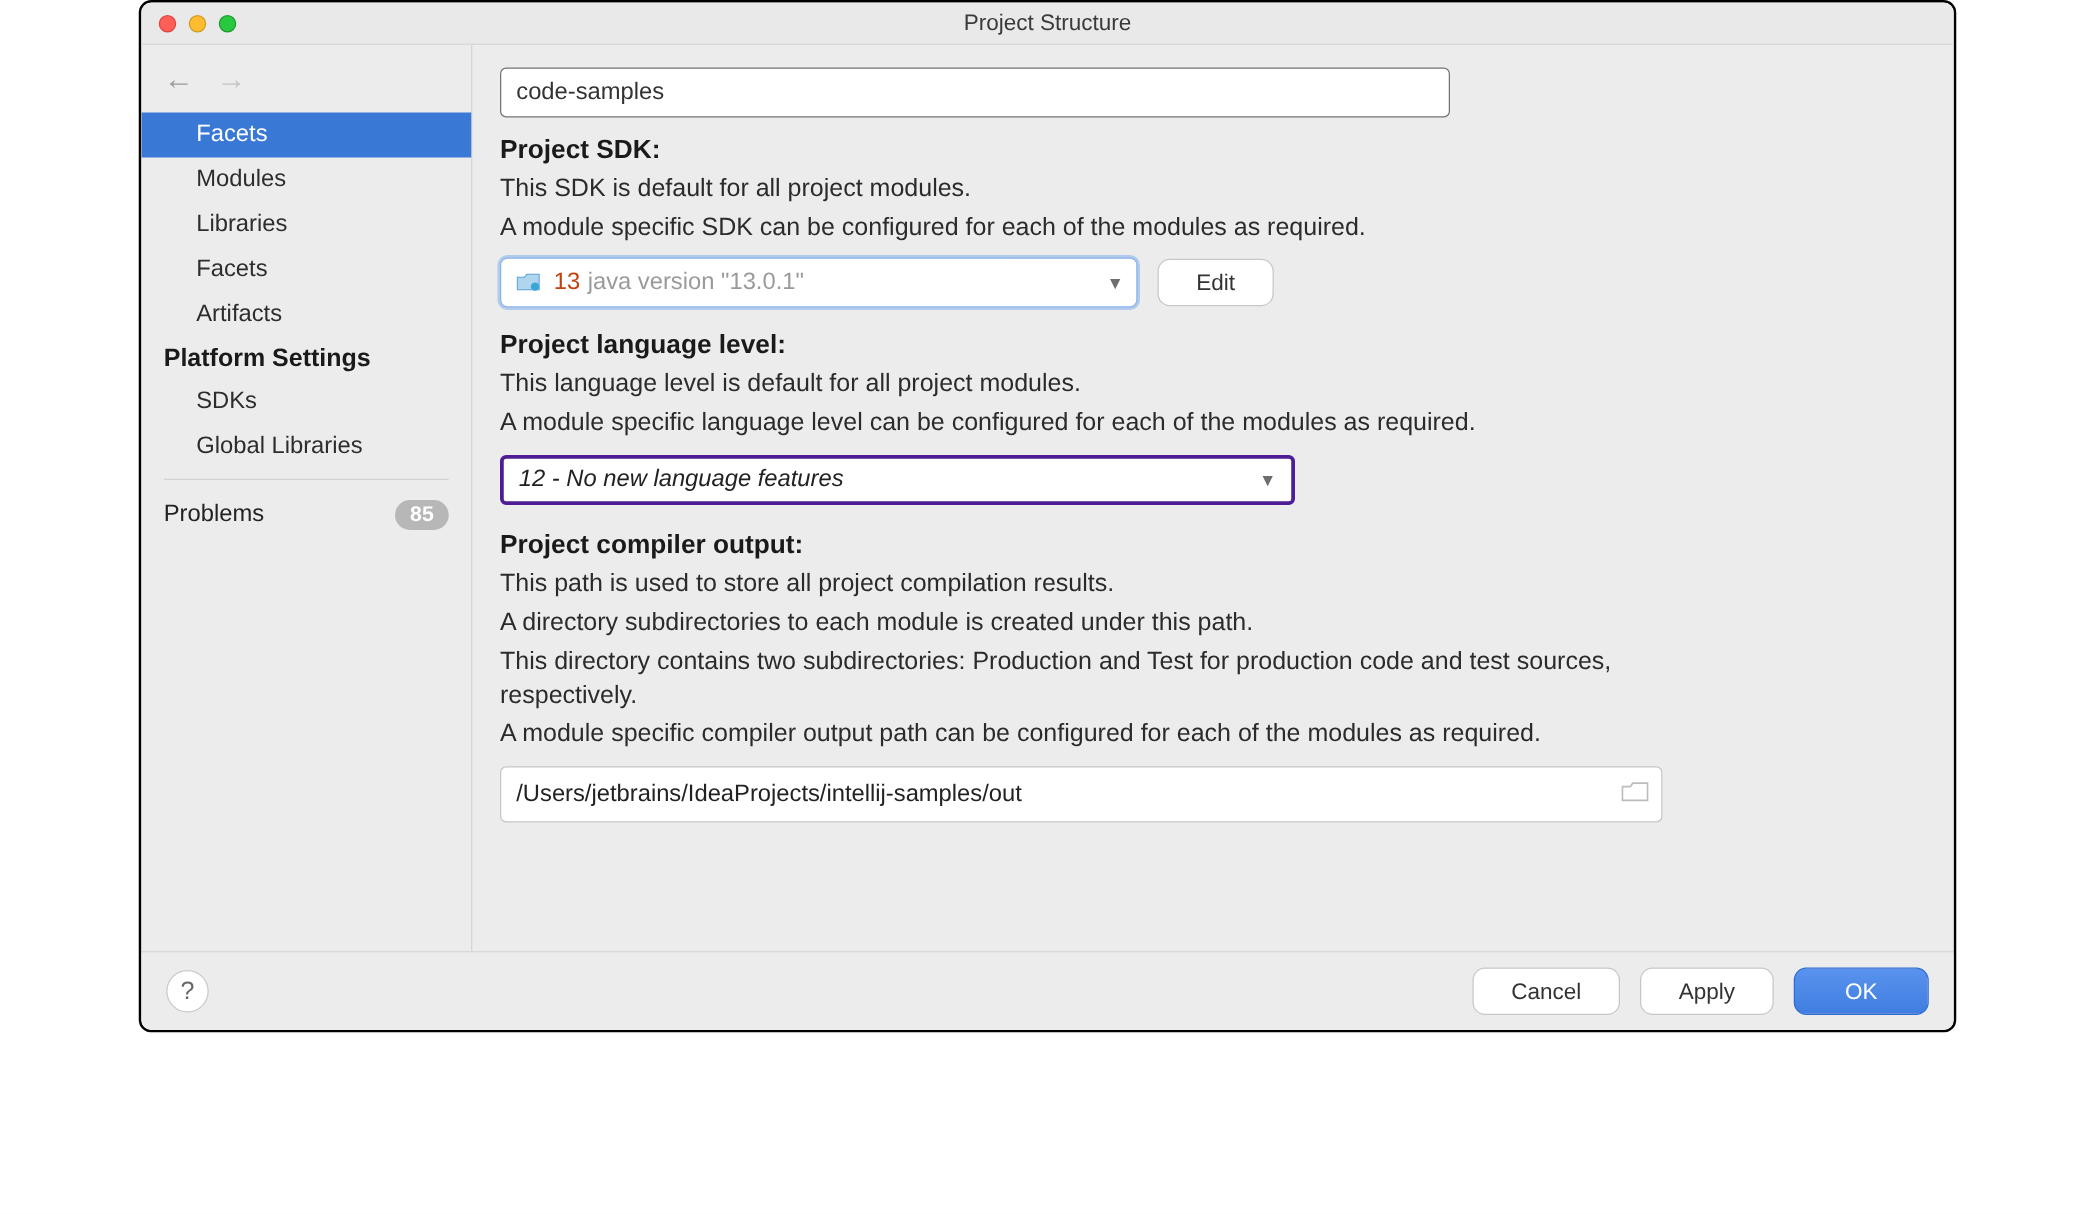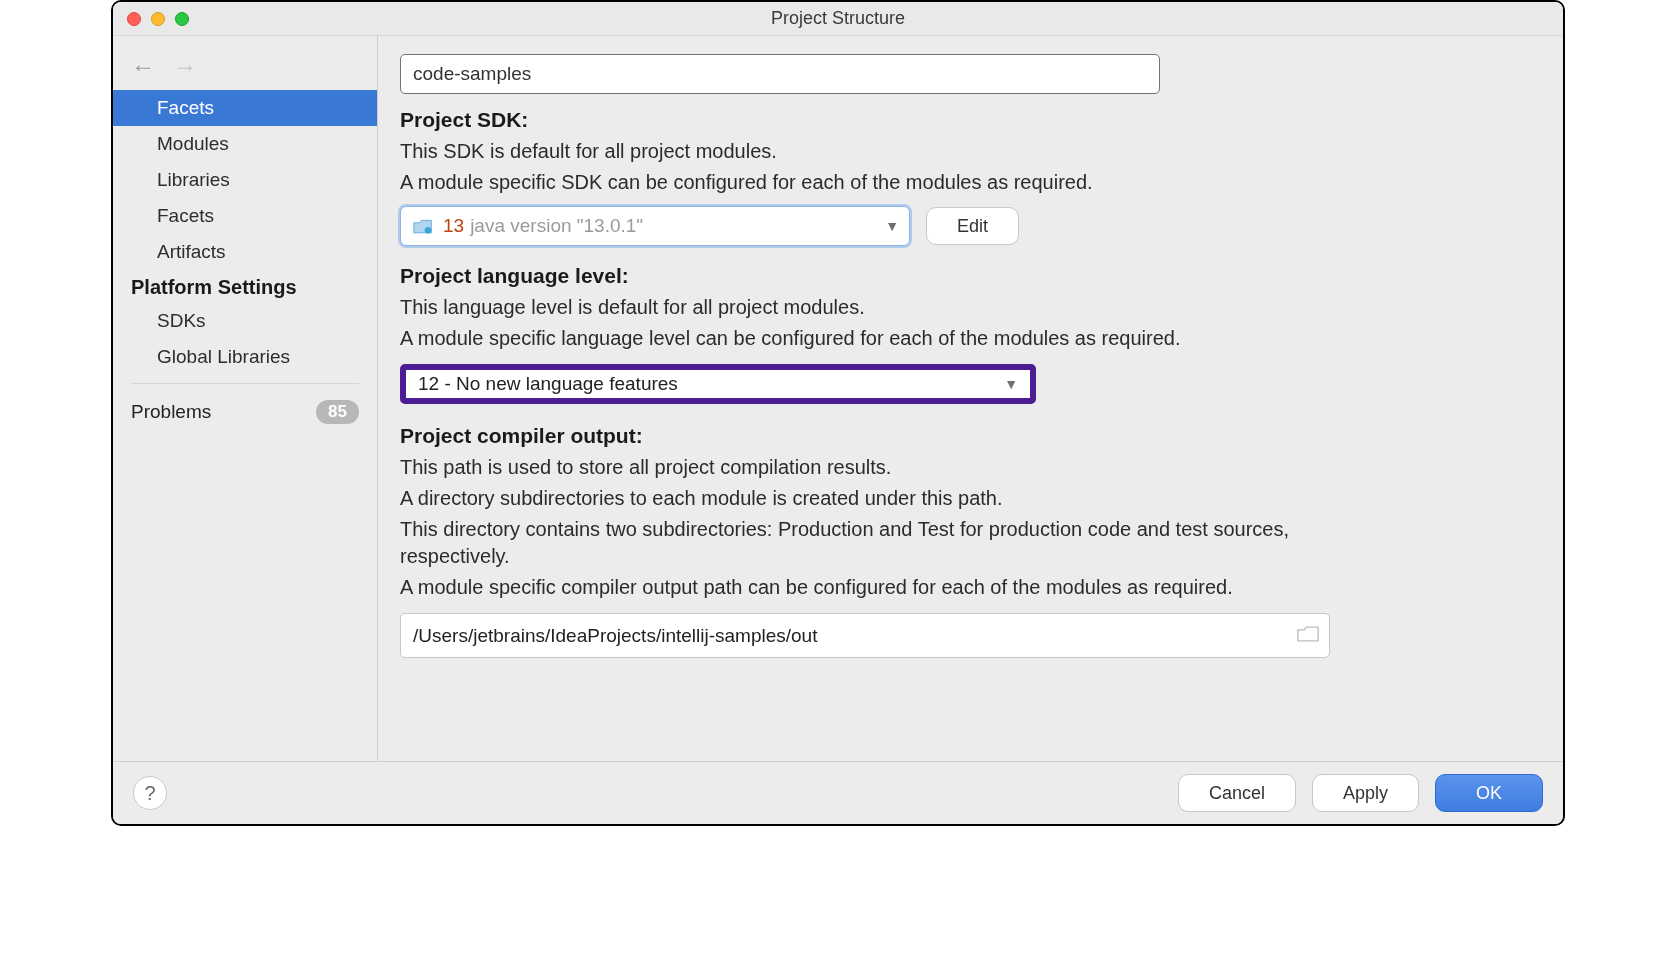--- a/index.html
+++ b/index.html
@@ -171,27 +171,28 @@
     color: #333;
     display: inline-flex;
     align-items: center;
     justify-content: center;
     cursor: default;
   }
   .lang-select {
     width: 636px;
     height: 40px;
     background: #fff;
-    border: 6px solid #4c1d95;
+    border: 3px solid #4c1d95;
     border-radius: 5px;
     display: flex;
     align-items: center;
     padding: 0 12px;
     font-size: 19px;
     margin: 12px 0 20px 0;
+    font-style: italic;
   }
   .output-input {
     width: 930px;
     height: 45px;
     background: #fff;
     border: 1px solid #c6c6c6;
     border-radius: 5px;
     display: flex;
     align-items: center;
     padding: 0 10px 0 12px;

